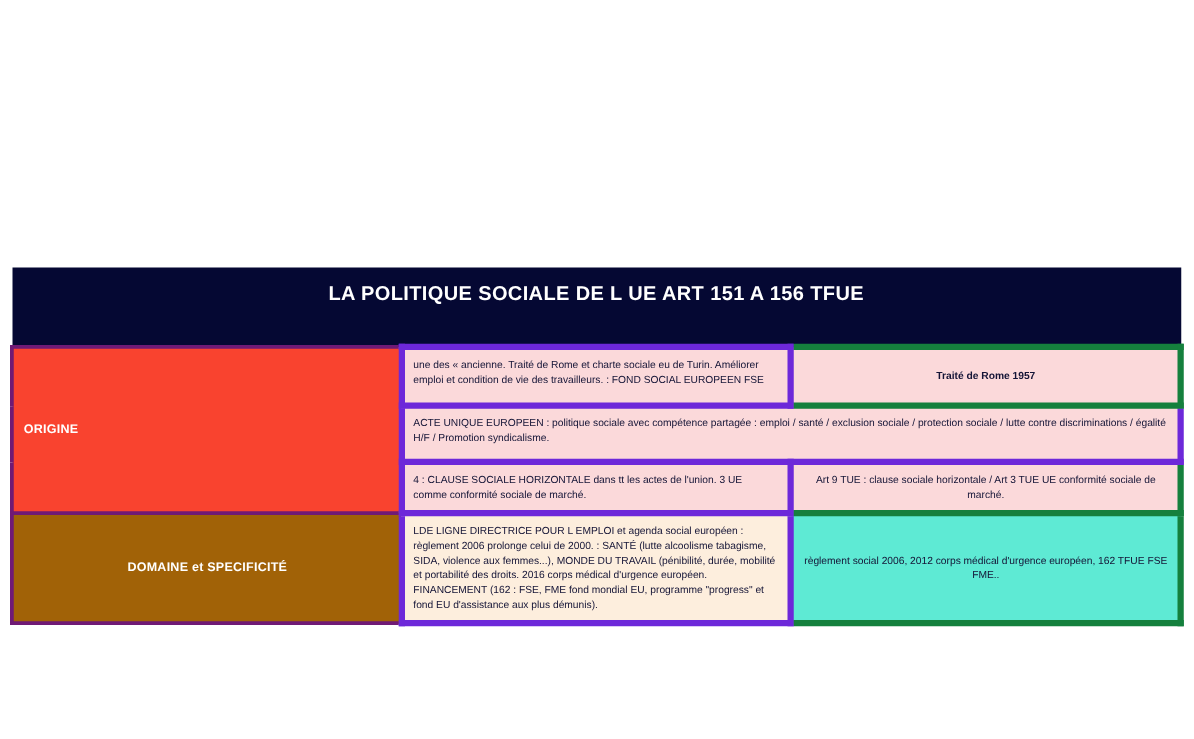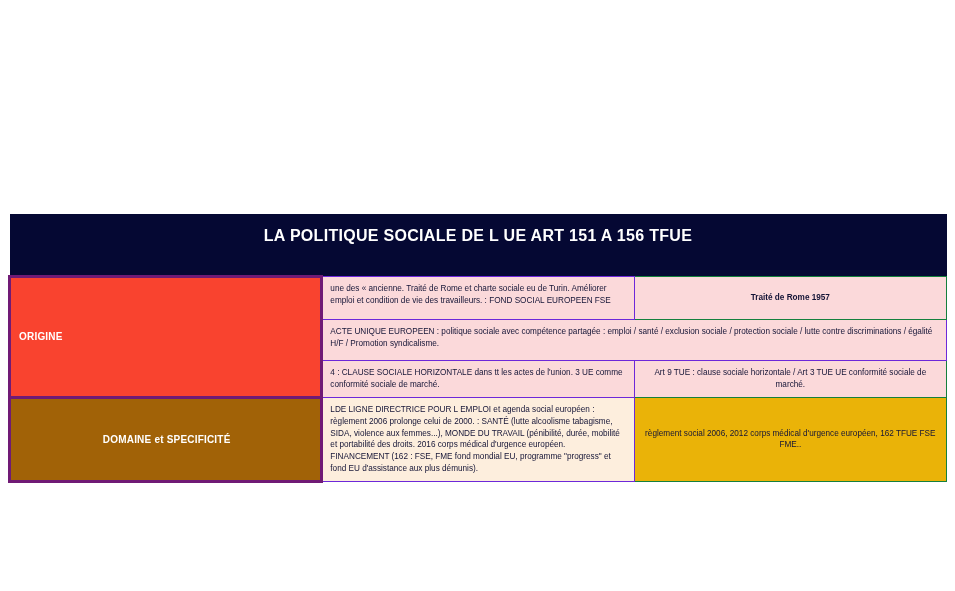--- a/index.html
+++ b/index.html
@@ -55,39 +55,39 @@
     background: #a16207;
     text-align: center;
   }
   td.body-cell {
     background: #fbd9da;
     color: #141436;
     font-size: 8.2px;
     line-height: 1.45;
     padding: 6px 8px 6px 7px;
     vertical-align: top;
-    border: 1px solid #6d28d9;
+    border: 5px solid #6d28d9;
   }
   td.body-cell.cream {
     background: #fdeedd;
     margin-top: 20px;
   }
   td.note-cell {
     background: #fbd9da;
     color: #141436;
     font-size: 8.2px;
     line-height: 1.45;
     padding: 6px 8px;
     vertical-align: middle;
     text-align: center;
-    border: 1px solid #15803d;
+    border: 5px solid #15803d;
     width: 294px;
   }
   td.note-cell.cream {
-    background: #eab308;
+    background: #5eead4;
   }
   td.note-cell.bold {
     font-weight: bold;
   }
   .row-origin-1 td { height: 30px; }
   .row-origin-2 td { height: 28px; margin-top: 20px; }
   .row-origin-3 td { height: 18px; }
   .row-domaine td { height: 44px; }
 </style>
 </head>

